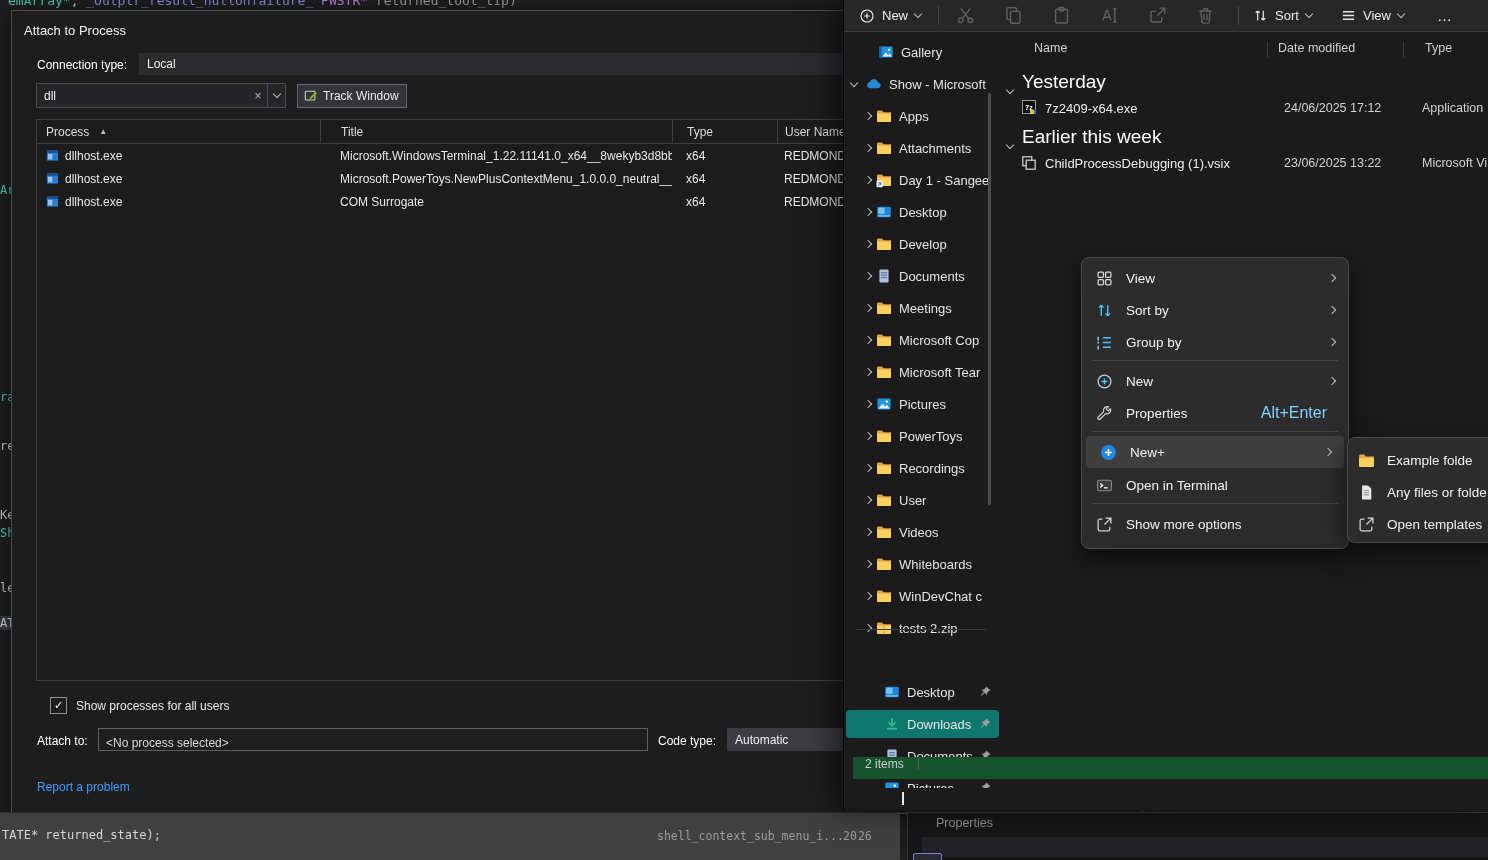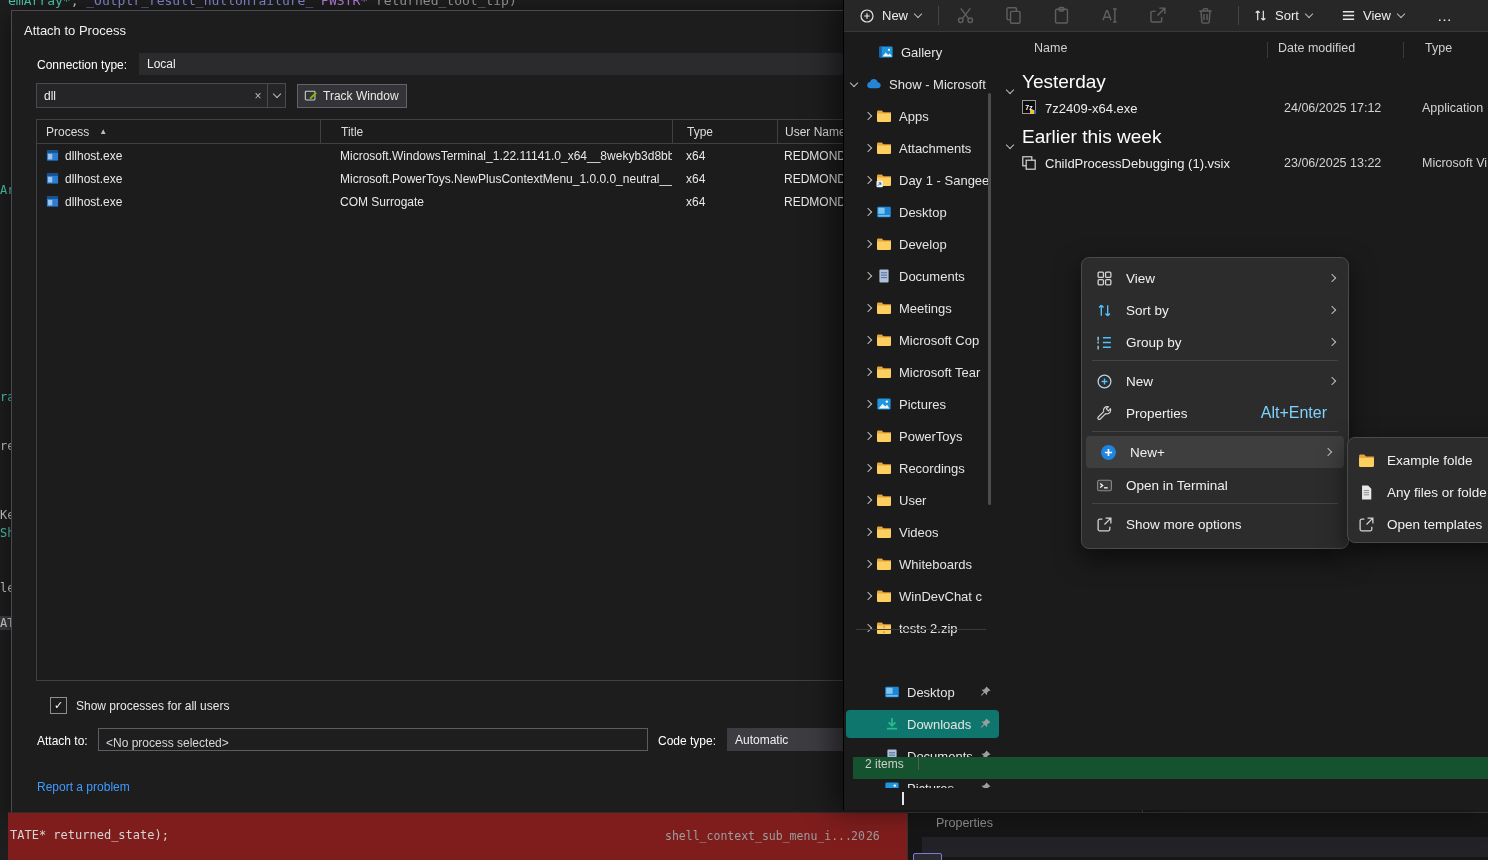--- a/index.html
+++ b/index.html
@@ -7,21 +7,21 @@
        font-family:"Liberation Sans",sans-serif;color:#e8e8e8;-webkit-font-smoothing:antialiased}
   .abs{position:absolute}
   .mono{font-family:"DejaVu Sans Mono",monospace}
   .nowrap{white-space:nowrap}
   svg{display:block}
 
   
   #top-code{left:8px;top:-7px;font-size:13px;white-space:nowrap;z-index:1}
   #top-code .teal{color:#4ec9b0}.tok-gray{color:#c8c8c8}.tok-viol{color:#8888d8}.tok-purp{color:#b57edc}.tok-dim{color:#9a9a9a}
   .frag{left:0;font-size:12px;z-index:1}
-  #vs-bottom{left:8px;top:812px;width:900px;height:48px;background:#7f1d1d;border-top:1px solid #2e2e2e;z-index:3}
+  #vs-bottom{left:0;top:812px;width:900px;height:48px;background:#404040;border-top:1px solid #2e2e2e;z-index:3}
   #vs-bottom .code{left:2px;top:15px;font-size:12px;color:#d4d4d4}
   #vs-bottom .crumb{left:657px;top:16px;font-size:11.5px;color:#9d9d9d;display:flex;gap:14px}
   #vs-bottom .num2{left:843px;top:16px;font-size:11.5px;color:#9d9d9d}
 
   
   #dialog{left:11px;top:10px;width:1130px;height:802px;background:#1d1d1d;border:1px solid #4a4a52;
           box-shadow:0 4px 24px rgba(0,0,0,.55);z-index:2;font-size:12px}
   #dialog .title{left:12px;top:12px;font-size:13px;color:#f0f0f0}
   .dlg-label{color:#ffffff}
   #conn-label{left:25px;top:47px}

